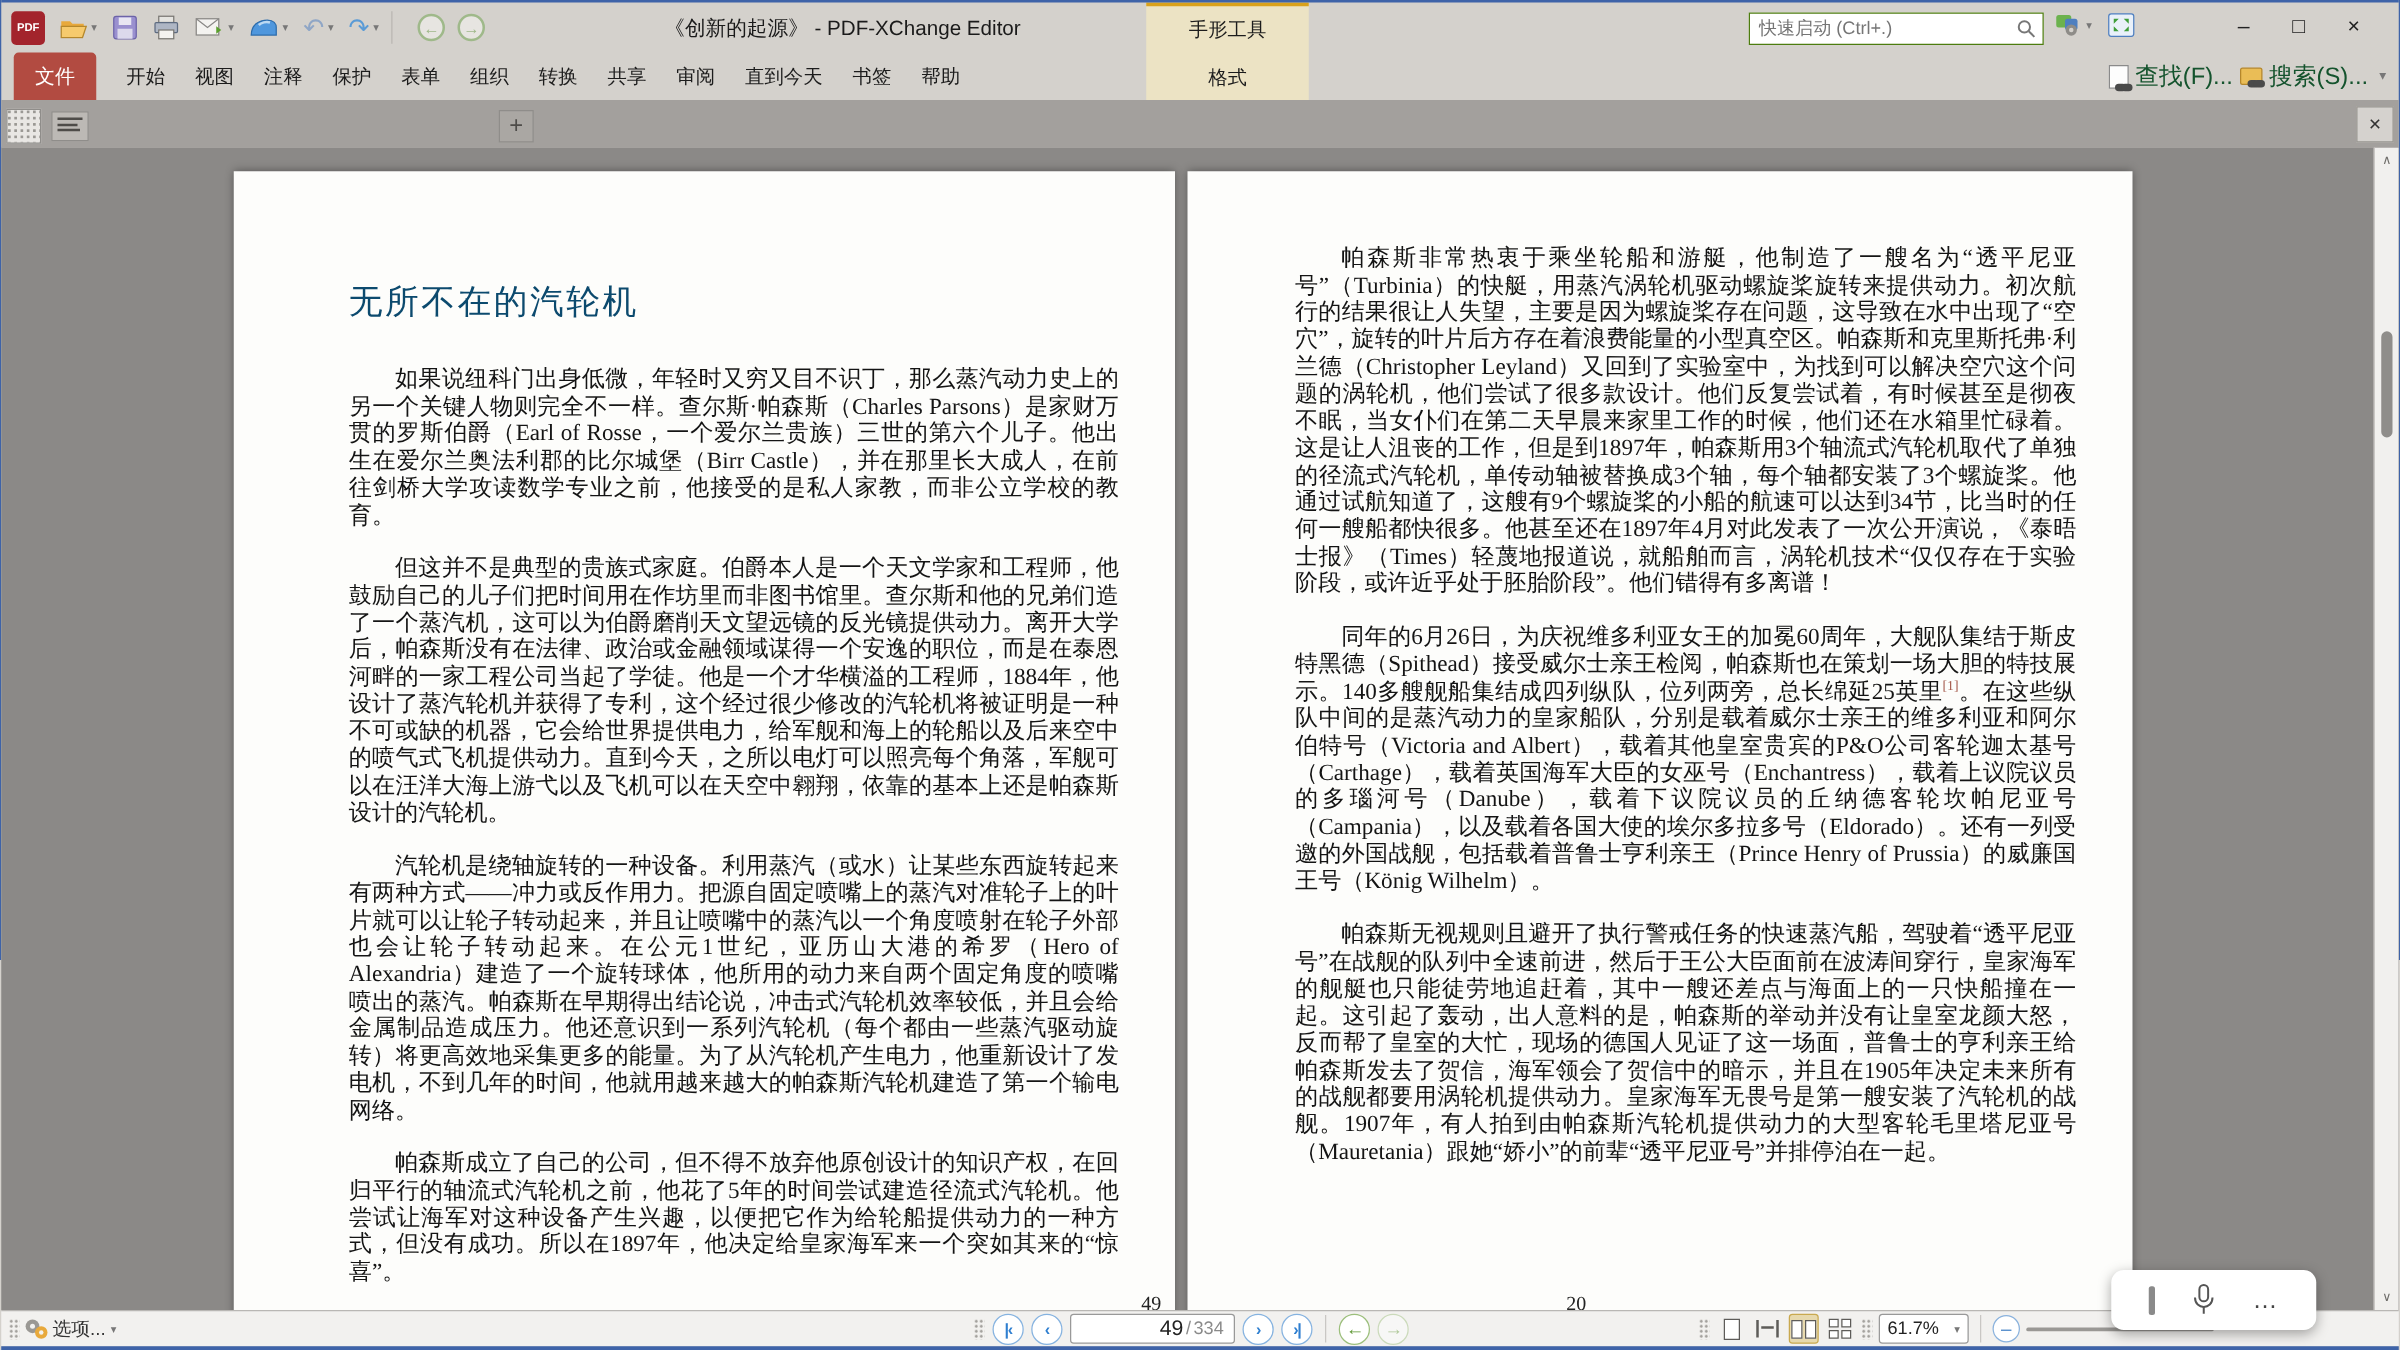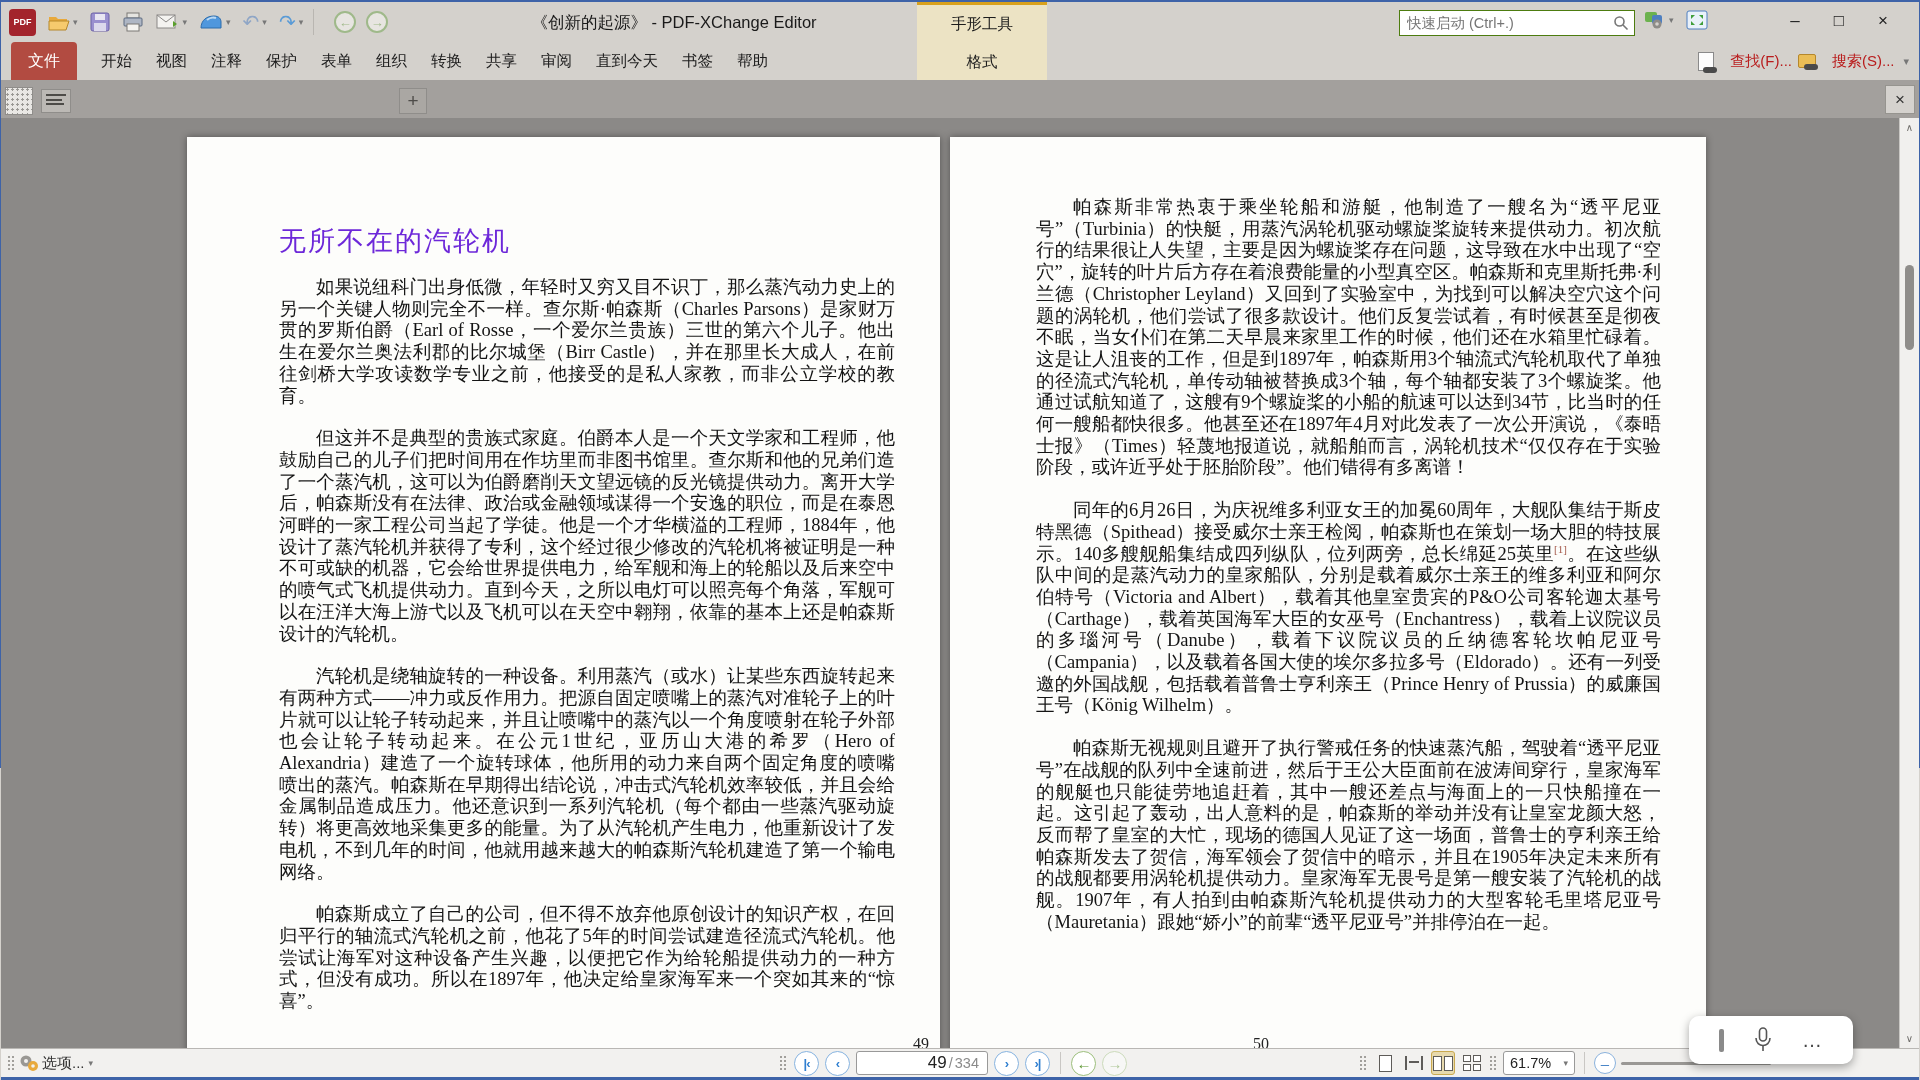--- a/index.html
+++ b/index.html
@@ -33,21 +33,21 @@
             font-size:17px; color:#222; }
 
   
   .menurow { position:absolute; left:0; top:42px; width:100%; height:38px; }
   .file-btn { position:absolute; left:10px; top:0; width:66px; height:38px; background:#b24b41;
               border-radius:4px 4px 0 0; color:#fff; font-size:16px; display:flex;
               align-items:center; justify-content:center; }
   .menuitems { position:absolute; left:88px; top:0; height:38px; display:flex; align-items:center; }
   .mi { padding:0 12px; font-size:15.5px; color:#1c1c1c; }
   .menu-right { position:absolute; right:10px; top:0; height:38px; display:flex; align-items:center; gap:6px; }
-  .mr-item { display:flex; align-items:center; gap:16px; font-size:15px; color:#b91c1c; }
+  .mr-item { display:flex; align-items:center; gap:5px; font-size:19px; color:#14532d; }
   .doc-find-ic { position:relative; width:16px; height:19px; background:#fdfdfd; border:1px solid #8a8a8a; }
   .doc-find-ic:after { content:""; position:absolute; right:-4px; bottom:-3px; width:9px; height:6px;
                        background:#4a4a4a; border-radius:3px; box-shadow:-5px 0 0 #4a4a4a; }
   .fold-find-ic { position:relative; width:18px; height:14px; background:#eabd56; border:1px solid #b5872b; border-radius:2px; }
   .fold-find-ic:after { content:""; position:absolute; right:-3px; bottom:-3px; width:9px; height:6px;
                         background:#4a4a4a; border-radius:3px; box-shadow:-5px 0 0 #4a4a4a; }
 
   
   .contextblock { position:absolute; left:916px; top:2px; width:130px; height:78px; background:#ece3c4;
                   border-top:3px solid #d9a11c; z-index:5; text-align:center; }
@@ -76,21 +76,21 @@
 
   
   .docarea { position:absolute; left:0; top:118px; width:100%; height:930px; background:#8b8987; overflow:hidden; }
   .page { position:absolute; top:19px; height:930px; background:#fdfdfb; box-shadow:0 0 7px rgba(0,0,0,.4);
           overflow:hidden; font-family:"Liberation Serif","DejaVu Serif",serif; color:#141414; }
   .page-left { left:186px; width:753px; }
   .page-right { left:949px; width:756px; }
   .lp-inner { position:absolute; left:92px; top:86px; width:616px; }
   .rp-inner { position:absolute; left:86px; top:60px; width:625px; }
   .page p { font-size:18.5px; line-height:21.7px; text-align:justify; text-indent:2em; margin-bottom:21px; }
-  h2.chap { font-size:27px; font-weight:normal; color:#6d28d9; letter-spacing:2px; margin-bottom:18px; }
+  h2.chap { font-size:27px; font-weight:normal; color:#0c4a6e; letter-spacing:2px; margin-bottom:35px; }
   sup.ref { color:#a4584a; font-size:11px; vertical-align:super; line-height:0; }
   .pagenum { position:absolute; top:898px; font-size:16px; color:#222; }
   .pn-left { left:726px; } .pn-right { left:303px; }
   .vscroll { position:absolute; right:0; top:0; width:20px; height:930px; background:#f1f0ee; border-left:1px solid #c9c7c4; }
   .vs-arrow { position:absolute; left:0; width:100%; text-align:center; font-size:10px; color:#6e6c69; }
   .vs-up { top:4px; } .vs-down { bottom:4px; }
   .vs-thumb { position:absolute; left:5px; top:147px; width:9px; height:85px; background:#8f8d8a; border-radius:5px; }
 
   
   .statusbar { position:absolute; left:0; top:1048px; width:100%; height:29px; background:#f2f1ef;
@@ -291,21 +291,21 @@
       </div>
       <div class="pagenum pn-left">49</div>
     </div>
 
     <div class="page page-right">
       <div class="rp-inner">
         <p>帕森斯非常热衷于乘坐轮船和游艇，他制造了一艘名为“透平尼亚号”（Turbinia）的快艇，用蒸汽涡轮机驱动螺旋桨旋转来提供动力。初次航行的结果很让人失望，主要是因为螺旋桨存在问题，这导致在水中出现了“空穴”，旋转的叶片后方存在着浪费能量的小型真空区。帕森斯和克里斯托弗·利兰德（Christopher Leyland）又回到了实验室中，为找到可以解决空穴这个问题的涡轮机，他们尝试了很多款设计。他们反复尝试着，有时候甚至是彻夜不眠，当女仆们在第二天早晨来家里工作的时候，他们还在水箱里忙碌着。这是让人沮丧的工作，但是到1897年，帕森斯用3个轴流式汽轮机取代了单独的径流式汽轮机，单传动轴被替换成3个轴，每个轴都安装了3个螺旋桨。他通过试航知道了，这艘有9个螺旋桨的小船的航速可以达到34节，比当时的任何一艘船都快很多。他甚至还在1897年4月对此发表了一次公开演说，《泰晤士报》（Times）轻蔑地报道说，就船舶而言，涡轮机技术“仅仅存在于实验阶段，或许近乎处于胚胎阶段”。他们错得有多离谱！</p>
         <p><span>同年的6月26日，为庆祝维多利亚女王的加冕60周年，大舰队集结于斯皮特黑德（Spithead）接受威尔士亲王检阅，帕森斯也在策划一场大胆的特技展示。140多艘舰船集结成四列纵队，位列两旁，总长绵延25英里</span><sup class="ref">[1]</sup><span>。在这些纵队中间的是蒸汽动力的皇家船队，分别是载着威尔士亲王的维多利亚和阿尔伯特号（Victoria and Albert），载着其他皇室贵宾的P&amp;O公司客轮迦太基号（Carthage），载着英国海军大臣的女巫号（Enchantress），载着上议院议员的多瑙河号（Danube），载着下议院议员的丘纳德客轮坎帕尼亚号（Campania），以及载着各国大使的埃尔多拉多号（Eldorado）。还有一列受邀的外国战舰，包括载着普鲁士亨利亲王（Prince Henry of Prussia）的威廉国王号（König Wilhelm）。</span></p>
         <p>帕森斯无视规则且避开了执行警戒任务的快速蒸汽船，驾驶着“透平尼亚号”在战舰的队列中全速前进，然后于王公大臣面前在波涛间穿行，皇家海军的舰艇也只能徒劳地追赶着，其中一艘还差点与海面上的一只快船撞在一起。这引起了轰动，出人意料的是，帕森斯的举动并没有让皇室龙颜大怒，反而帮了皇室的大忙，现场的德国人见证了这一场面，普鲁士的亨利亲王给帕森斯发去了贺信，海军领会了贺信中的暗示，并且在1905年决定未来所有的战舰都要用涡轮机提供动力。皇家海军无畏号是第一艘安装了汽轮机的战舰。1907年，有人拍到由帕森斯汽轮机提供动力的大型客轮毛里塔尼亚号（Mauretania）跟她“娇小”的前辈“透平尼亚号”并排停泊在一起。</p>
       </div>
-      <div class="pagenum pn-right">50</div>
+      <div class="pagenum pn-right">20</div>
     </div>
 
     <div class="vscroll">
       <div class="vs-arrow vs-up">∧</div>
       <div class="vs-thumb"></div>
       <div class="vs-arrow vs-down">∨</div>
     </div>
   </div>
 
   <div class="statusbar">

